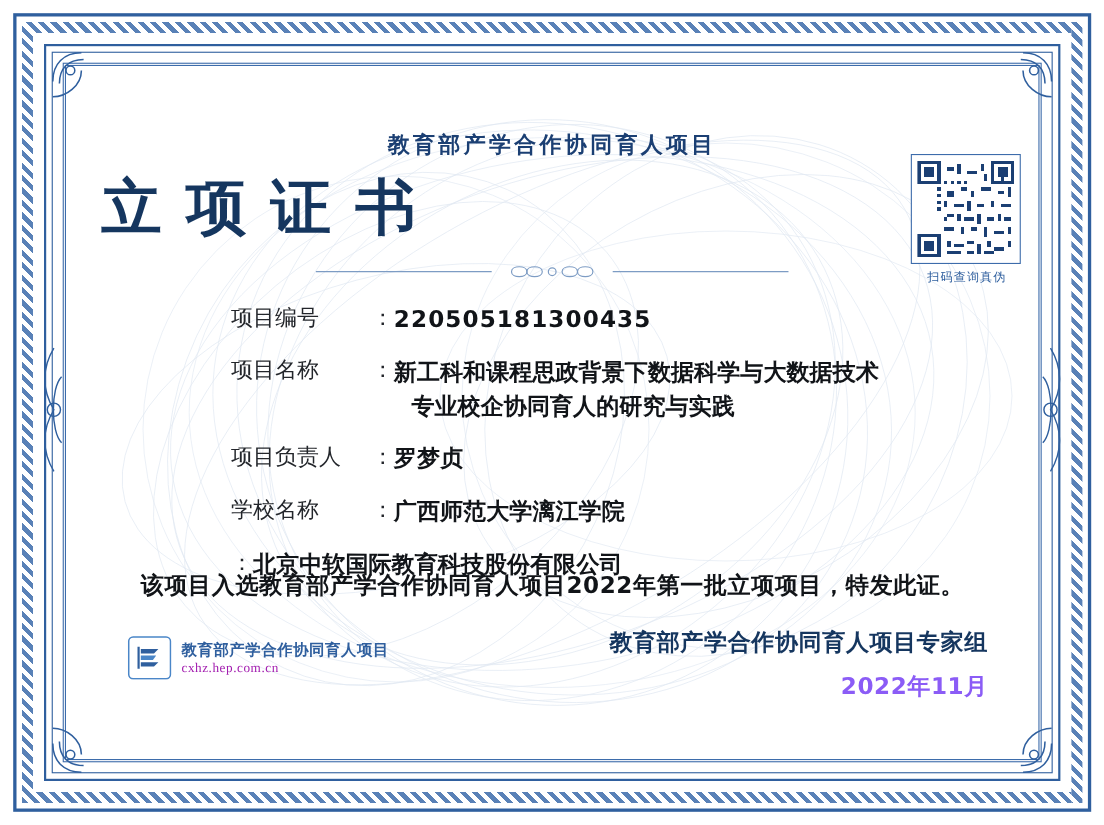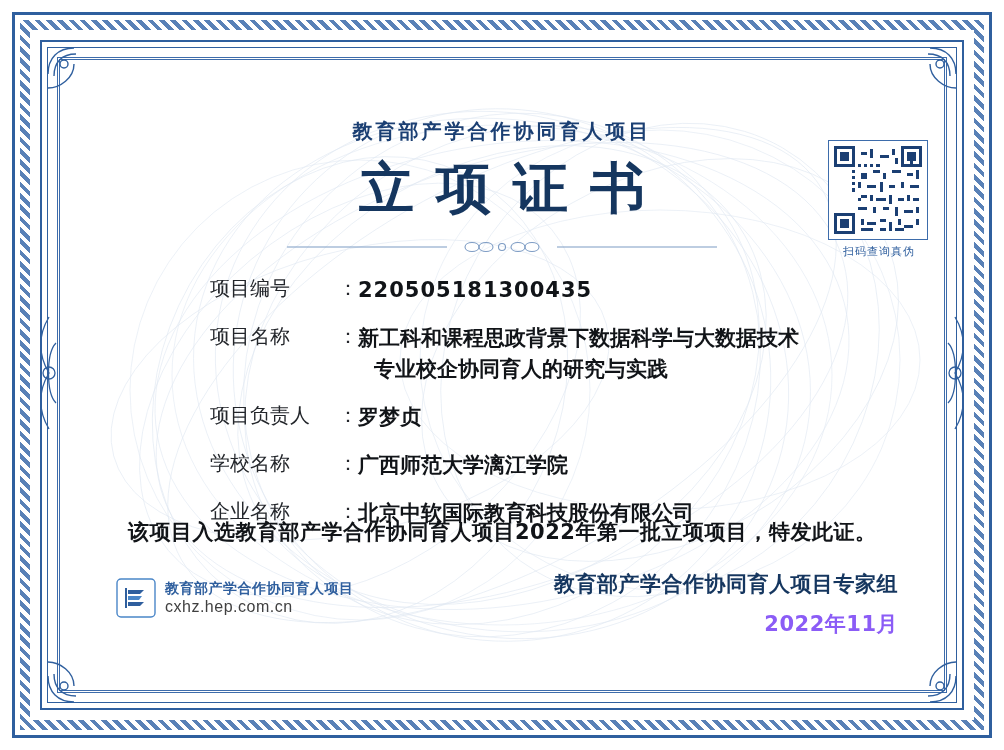--- a/index.html
+++ b/index.html
@@ -98,21 +98,20 @@
     text-align: center;
     font-size: 20px;
     letter-spacing: 3px;
     color: #1b3f73;
     font-weight: 700;
     font-family: "DejaVu Sans", "Liberation Sans", sans-serif;
   }
   .maintitle {
     position: absolute;
     left: 0; right: 0; top: 82px;
-    text-align: center;
     font-size: 55px;
     letter-spacing: 22px;
     text-indent: 22px;
     color: #15365f;
     font-weight: 700;
     font-family: "DejaVu Serif", "Liberation Serif", serif;
   }
   .title-rule {
     position: absolute;
     top: 168px;
@@ -210,24 +209,24 @@
     margin-right: 9px;
   }
   .logo-text-1 {
     font-size: 14px;
     color: #2f5f9e;
     font-weight: 700;
     letter-spacing: .5px;
     font-family: "DejaVu Sans", "Liberation Sans", sans-serif;
   }
   .logo-text-2 {
-    font-size: 16px;
-    color: #404040;
+    font-size: 12px;
+    color: #a21caf;
     letter-spacing: .5px;
-    font-family: Liberation Sans, sans-serif;
+    font-family: Liberation Serif, serif;
   }
   .signature {
     position: absolute;
     right: 36px;
     top: 500px;
     text-align: right;
   }
   .sign-org {
     font-size: 21px;
     color: #15365f;
@@ -455,21 +454,20 @@
         <div class="field-value">罗梦贞</div>
       </div>
 
       <div class="field-row">
         <div class="field-label">学校名称</div>
         <div class="field-colon">：</div>
         <div class="field-value">广西师范大学漓江学院</div>
       </div>
 
       <div class="field-row">
-        <div class="field-label">企业名称</div>
         <div class="field-colon">：</div>
         <div class="field-value">北京中软国际教育科技股份有限公司</div>
       </div>
 
     </div>
 
     <div class="statement">该项目入选教育部产学合作协同育人项目2022年第一批立项项目，特发此证。</div>
 
     <div class="footer-logo">
       <div class="logo-mark">

